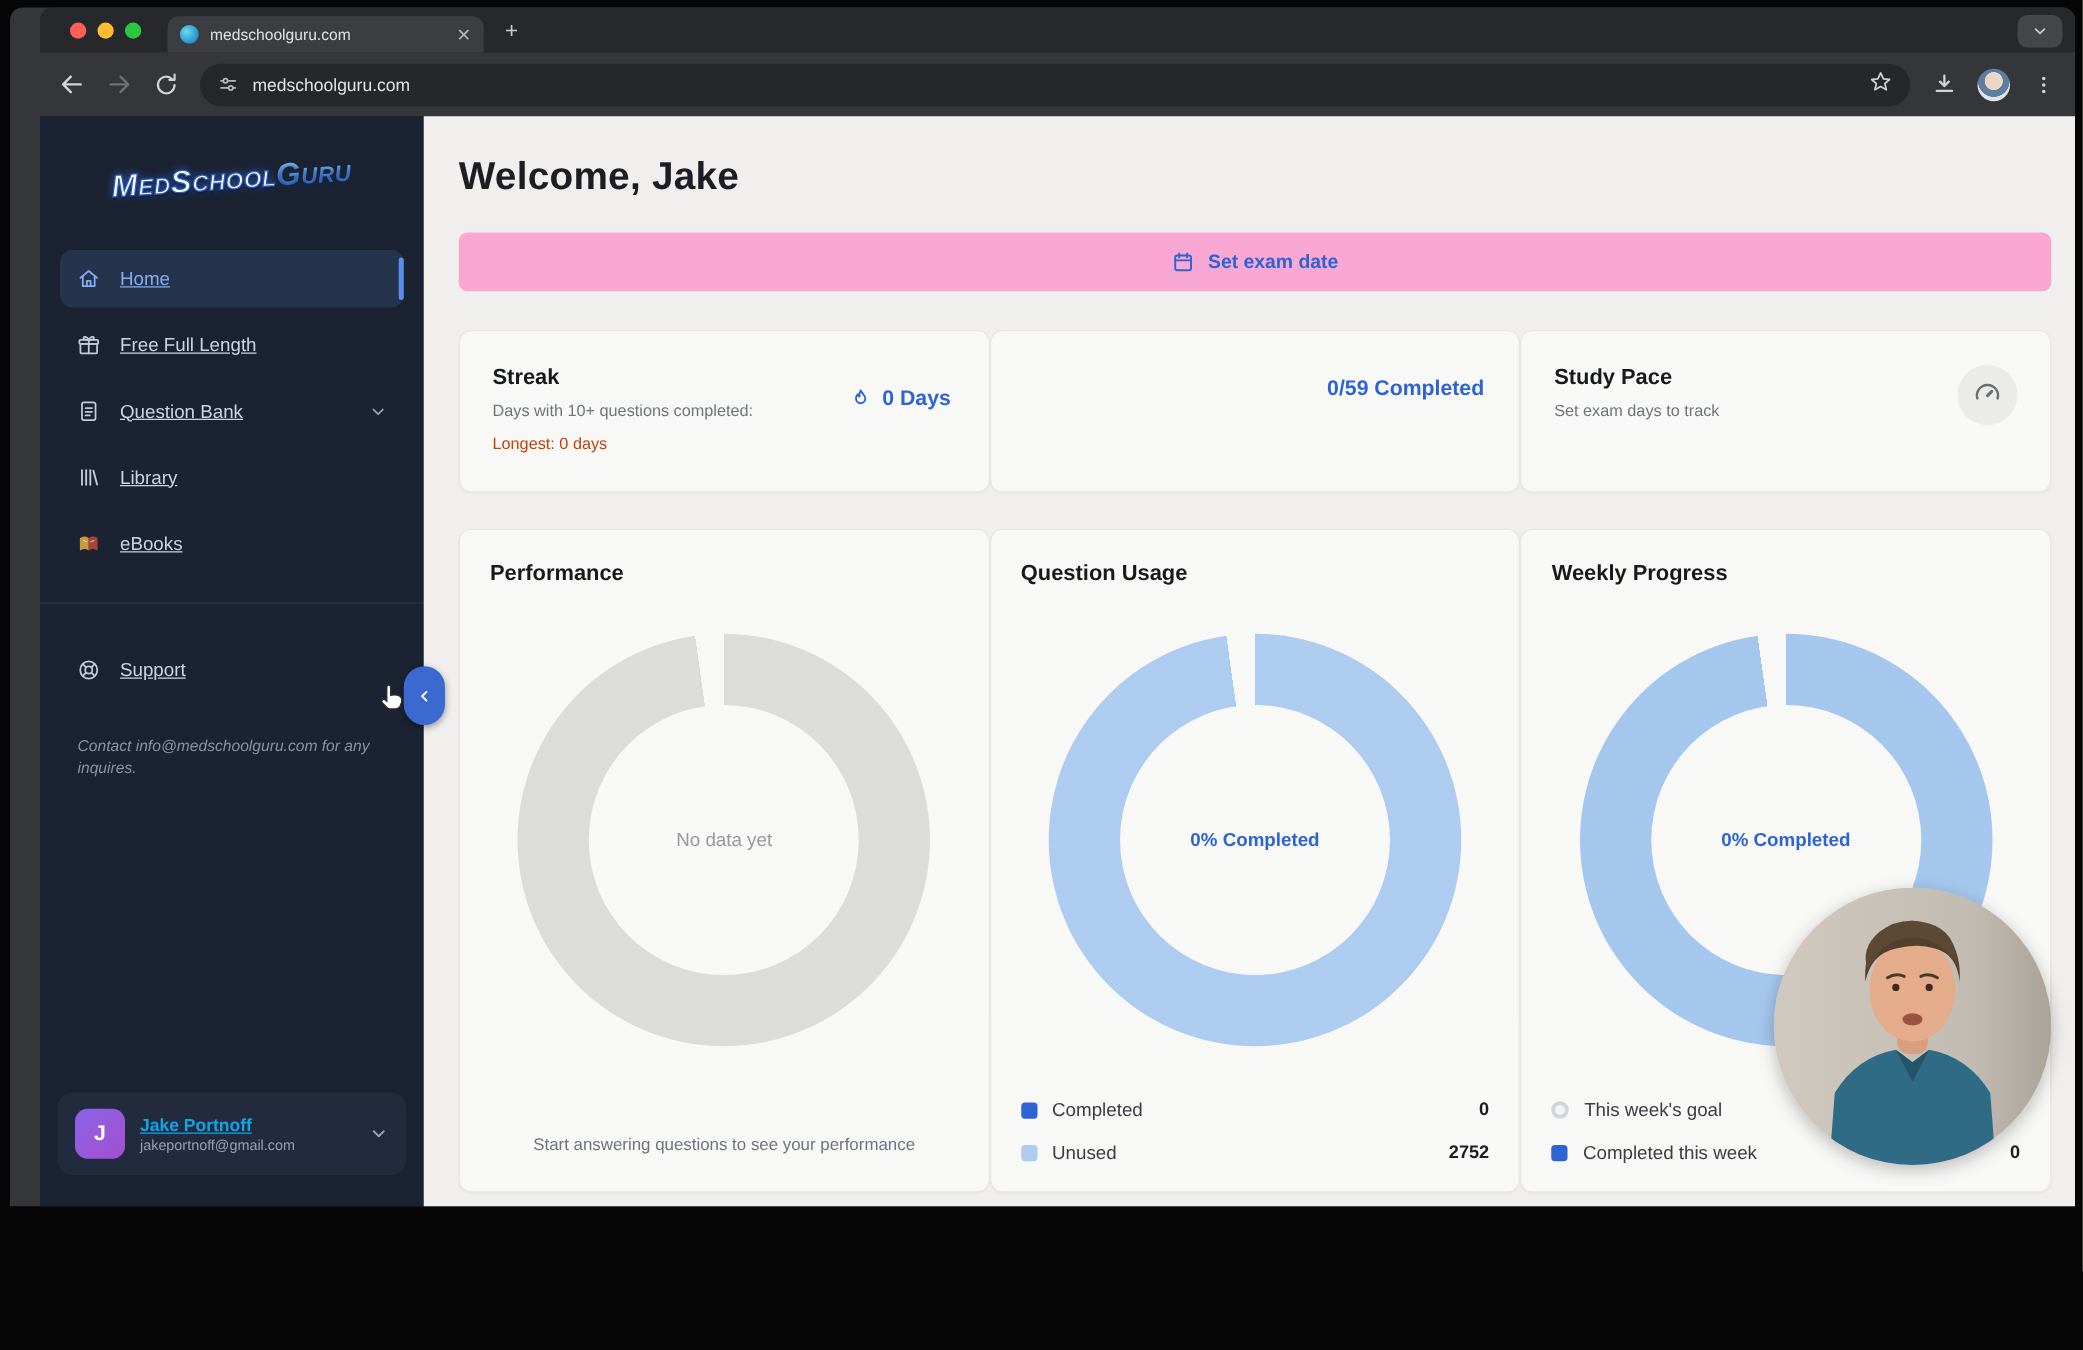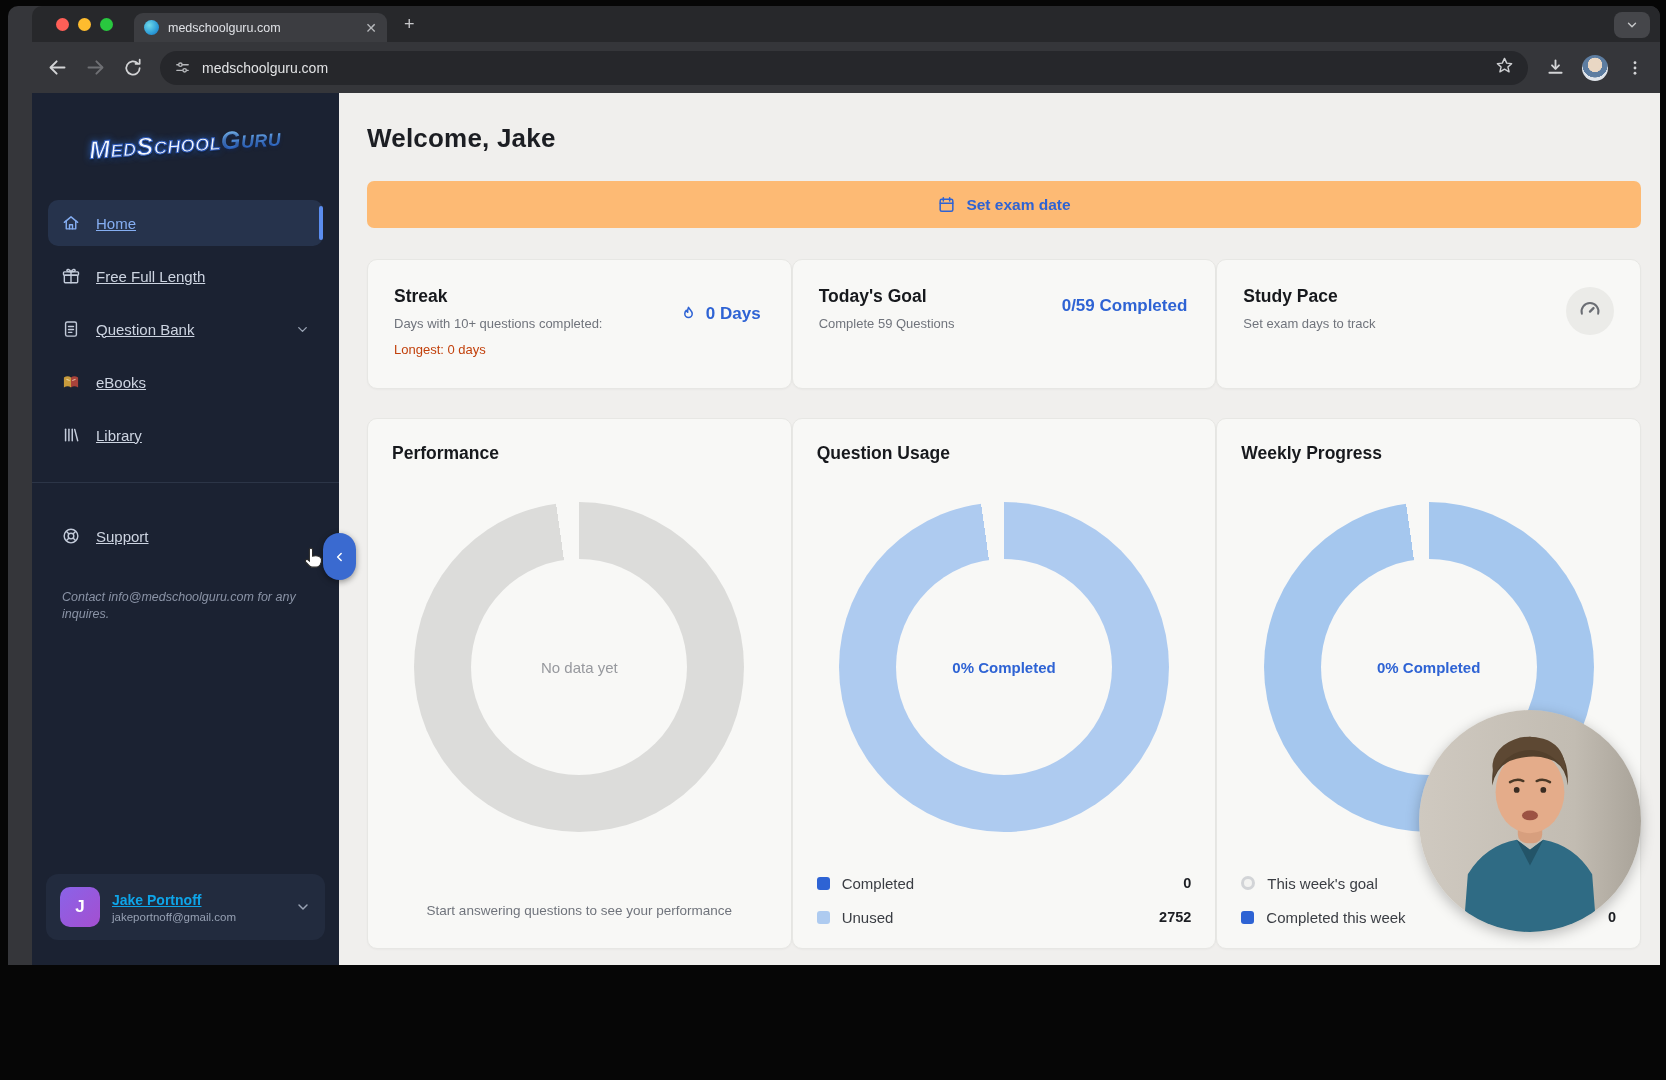--- a/index.html
+++ b/index.html
@@ -59,22 +59,22 @@
   .user-card { position:absolute; left:14px; right:14px; bottom:25px; height:66px; background:#222b3e;
                border-radius:12px; display:flex; align-items:center; gap:12px; padding:0 14px; }
   .user-avatar { width:40px; height:40px; border-radius:10px; background:linear-gradient(135deg,#8a63e8,#a44fd0);
                  color:#fff; font-weight:700; font-size:17px; display:flex; align-items:center; justify-content:center; }
   .user-name { font-size:14px; font-weight:700; color:#0ea5e9;text-decoration:underline; }
   .user-email { font-size:11.5px; color:#96a0b3; margin-top:3px; }
   .user-chev { margin-left:auto; }
 
   
   .main { position:relative; flex:1; background:#f0efed; overflow:hidden; }
-  .welcome { margin:30px 19px 0 28px; font-size:26px; font-weight:700; color:#1c1e23; letter-spacing:.2px; }
-  .banner { margin:27px 19px 0 28px; height:47px; background:#fdba74; border-radius:7px; display:flex;
+  .welcome { margin:30px 19px 0 28px; font-size:31px; font-weight:700; color:#1c1e23; letter-spacing:.2px; }
+  .banner { margin:27px 19px 0 28px; height:47px; background:#f9a8d4; border-radius:7px; display:flex;
             align-items:center; justify-content:center; gap:10px; color:#2e63d4; font-size:15.5px; font-weight:600; }
   .row { display:grid; grid-template-columns:repeat(3,1fr); gap:0; margin:0 19px 0 28px; }
   .row1 { margin-top:31px; height:130px; }
   .row2 { margin-top:29px; height:531px; }
   .card { background:#f8f8f6; border:1px solid #e7e7e4; border-radius:10px; position:relative;
           box-shadow:0 1px 2px rgba(0,0,0,.03); }
   .card-title { font-size:17.5px; font-weight:700; color:#17191d; }
   .stat-body { padding:26px 26px 0 26px; }
   .stat-sub { font-size:13px; color:#70747c; margin-top:9px; }
   .stat-sub2 { font-size:13px; color:#c2410c; margin-top:11px; }
@@ -217,35 +217,35 @@
               <line x1="9" y1="9" x2="15" y2="9"></line>
               <line x1="9" y1="12.5" x2="15" y2="12.5"></line>
               <line x1="9" y1="16" x2="13" y2="16"></line>
             </svg>
           <span>Question Bank</span>
           <svg class="chev" width="15" height="15" viewBox="0 0 24 24" fill="none" stroke="#9aa3b4" stroke-width="2.2" stroke-linecap="round" stroke-linejoin="round">
               <polyline points="6,9 12,15 18,9"></polyline>
             </svg>
         </div>
         <div class="nav-item">
-          <svg class="nav-icon" width="20" height="20" viewBox="0 0 24 24">
-              <path d="M3.5 6.5c3-2 6-2 8.5 0v12c-2.5-2-5.5-2-8.5 0z" fill="#c89b3c"></path>
-              <path d="M20.5 6.5c-3-2-6-2-8.5 0v12c2.5-2 5.5-2 8.5 0z" fill="#a8423a"></path>
-              <path d="M7 9l3 1M14 10l3-1" stroke="#f2e3bf" stroke-width="1" stroke-linecap="round"></path>
-            </svg>
-          <span>eBooks</span>
-        </div>
-        <div class="nav-item">
           <svg class="nav-icon" width="20" height="20" viewBox="0 0 24 24" fill="none" stroke="#c3cbda" stroke-width="1.8" stroke-linecap="round">
               <line x1="5.5" y1="5" x2="5.5" y2="19"></line>
               <line x1="9.5" y1="5" x2="9.5" y2="19"></line>
               <line x1="13.5" y1="5" x2="13.5" y2="19"></line>
               <line x1="16.5" y1="5.5" x2="20" y2="18.8"></line>
             </svg>
           <span>Library</span>
+        </div>
+        <div class="nav-item">
+          <svg class="nav-icon" width="20" height="20" viewBox="0 0 24 24">
+              <path d="M3.5 6.5c3-2 6-2 8.5 0v12c-2.5-2-5.5-2-8.5 0z" fill="#c89b3c"></path>
+              <path d="M20.5 6.5c-3-2-6-2-8.5 0v12c2.5-2 5.5-2 8.5 0z" fill="#a8423a"></path>
+              <path d="M7 9l3 1M14 10l3-1" stroke="#f2e3bf" stroke-width="1" stroke-linecap="round"></path>
+            </svg>
+          <span>eBooks</span>
         </div>
 
         <div class="divider"></div>
 
         <div class="nav-item">
           <svg class="nav-icon" width="20" height="20" viewBox="0 0 24 24" fill="none" stroke="#c3cbda" stroke-width="1.7">
               <circle cx="12" cy="12" r="8.2"></circle>
               <circle cx="12" cy="12" r="3.4"></circle>
               <line x1="6.3" y1="6.3" x2="9.6" y2="9.6"></line>
               <line x1="17.7" y1="6.3" x2="14.4" y2="9.6"></line>
@@ -298,24 +298,20 @@
           </div>
           <div class="streak-value">
             <svg width="19" height="19" viewBox="0 0 24 24" fill="none" stroke="#2e63d4" stroke-width="1.9" stroke-linecap="round" stroke-linejoin="round">
                 <path d="M12 3c1.6 3.2 4.7 4.6 4.7 8.2a4.7 4.7 0 0 1-9.4 0c0-1.6.6-3.1 1.9-4.4.3 1.1 1 1.9 1.8 2.4C10.6 7.2 11 5.1 12 3z"></path>
               </svg>
             <span>0 Days</span>
           </div>
         </div>
 
         <div class="card">
-          <div class="stat-body">
-            <div class="card-title">Today's Goal</div>
-            <div class="stat-sub">Complete 59 Questions</div>
-          </div>
           <div class="goal-value">0/59 Completed</div>
         </div>
 
         <div class="card">
           <div class="stat-body">
             <div class="card-title">Study Pace</div>
             <div class="stat-sub">Set exam days to track</div>
           </div>
           <div class="gauge-wrap">
             <svg width="26" height="26" viewBox="0 0 24 24" fill="none" stroke="#6a6d73" stroke-width="1.8" stroke-linecap="round">

